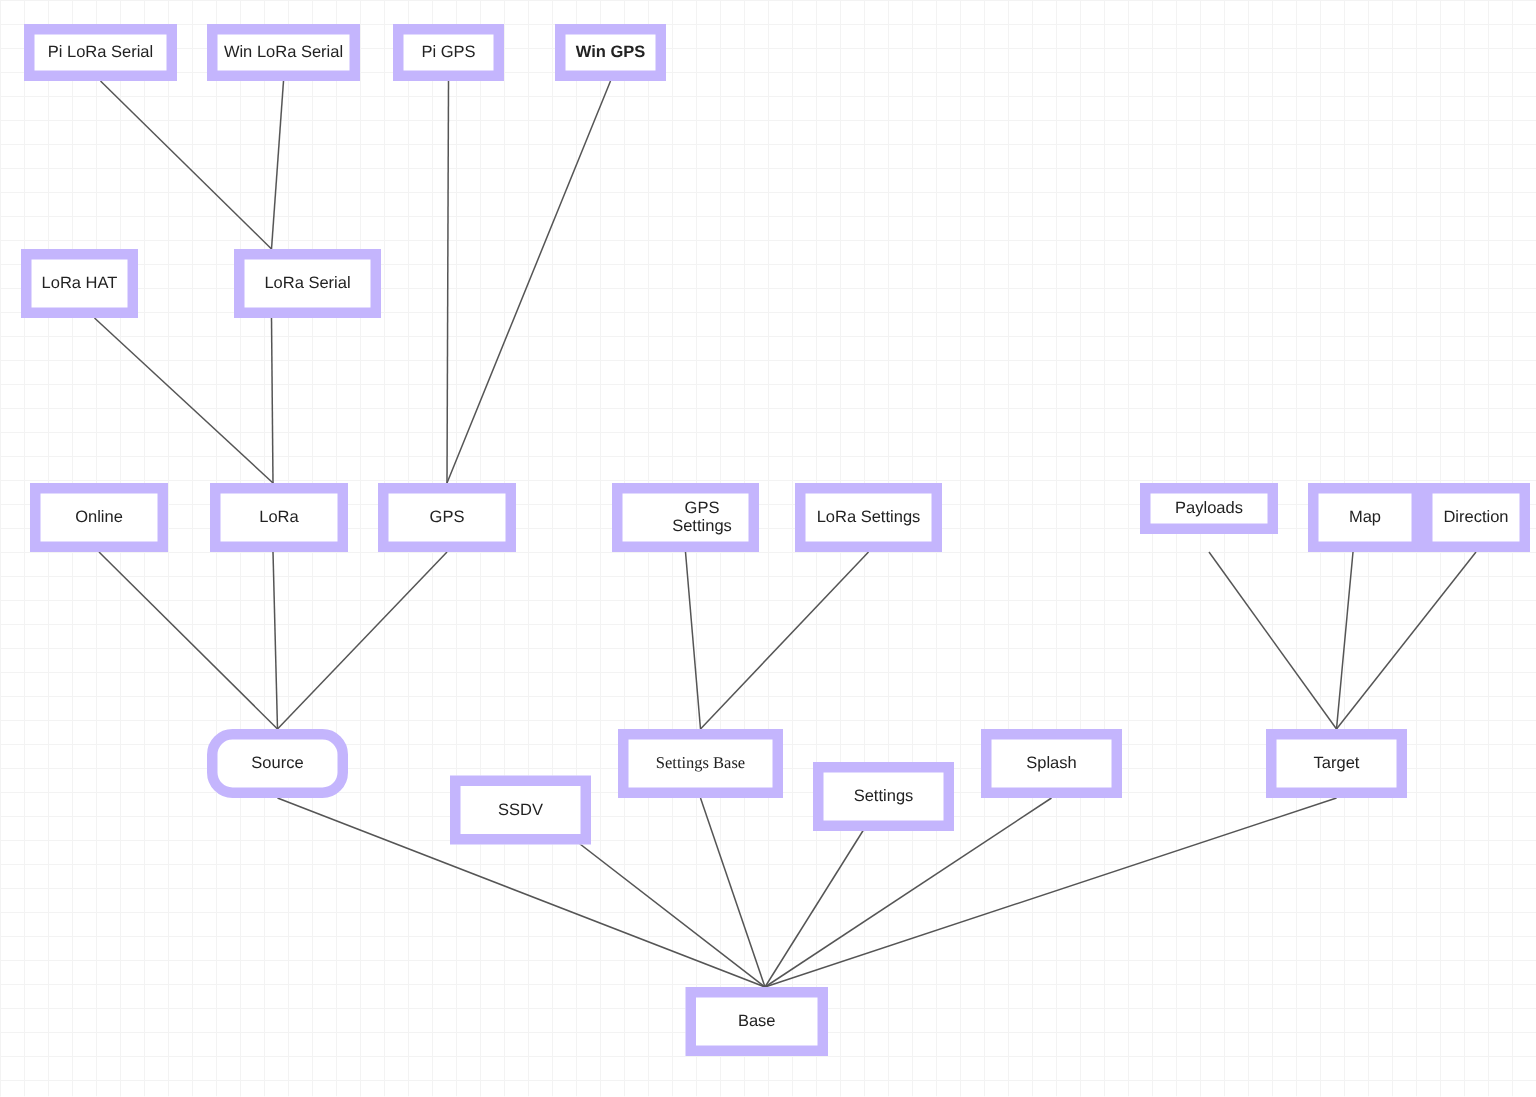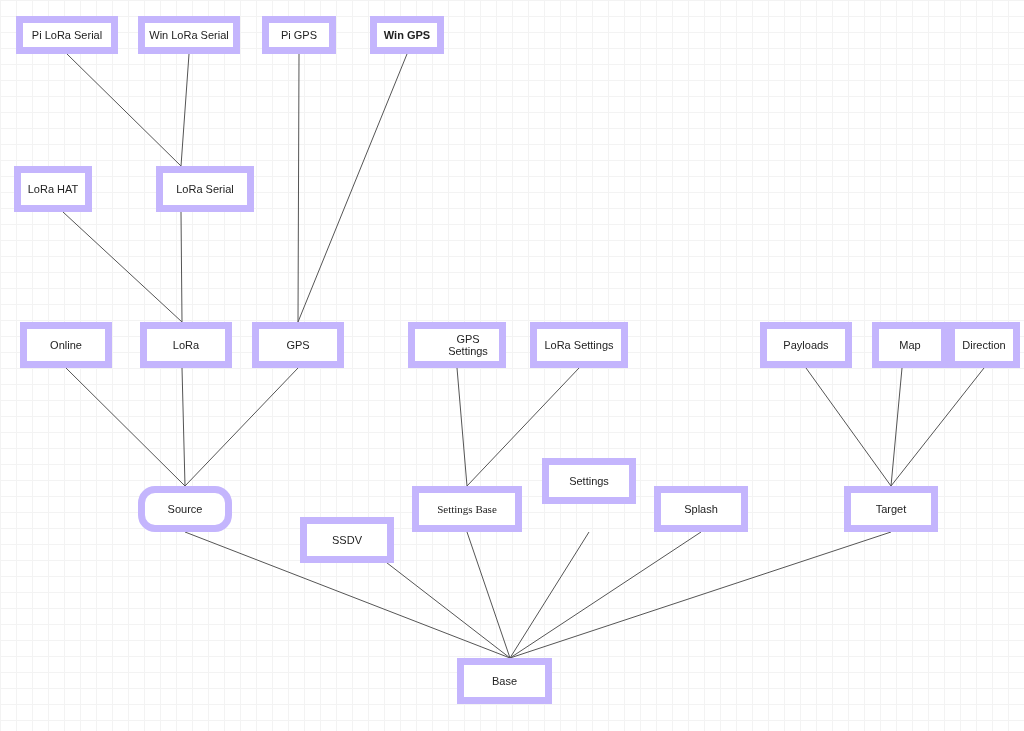--- a/index.html
+++ b/index.html
@@ -103,39 +103,39 @@
       </div>
       <div class="node" style="left: 252px; top: 322px; width: 92px; height: 46px; justify-content: center;">
         <span>GPS</span>
       </div>
       <div class="node" style="left: 408px; top: 322px; width: 98px; height: 46px; padding-left: 26px;">
         <span>GPS Settings</span>
       </div>
       <div class="node" style="left: 530px; top: 322px; width: 98px; height: 46px;">
         <span>LoRa Settings</span>
       </div>
-      <div class="node" style="left: 760px; top: 322px; width: 92px; height: 46px;">
+      <div class="node" style="left: 760px; top: 322px; width: 92px; height: 34px;">
         <span>Payloads</span>
       </div>
       <div class="node" style="left: 872px; top: 322px; width: 76px; height: 46px;">
         <span>Map</span>
       </div>
       <div class="node" style="left: 948px; top: 322px; width: 72px; height: 46px;">
         <span>Direction</span>
       </div>
       <div class="node" style="left: 138px; top: 486px; width: 94px; height: 46px; border-radius: 17px;">
         <span>Source</span>
       </div>
       <div class="node" style="left: 300px; top: 486px; width: 94px; height: 46px; margin-top: 31px;">
         <span>SSDV</span>
       </div>
       <div class="node" style="left: 412px; top: 486px; width: 110px; height: 46px; font-family: Liberation Serif, serif;">
         <span>Settings Base</span>
       </div>
-      <div class="node" style="left: 542px; top: 458px; width: 94px; height: 46px;">
+      <div class="node" style="left: 542px; top: 508px; width: 94px; height: 46px;">
         <span>Settings</span>
       </div>
       <div class="node" style="left: 654px; top: 486px; width: 94px; height: 46px;">
         <span>Splash</span>
       </div>
       <div class="node" style="left: 844px; top: 486px; width: 94px; height: 46px;">
         <span>Target</span>
       </div>
       <div class="node" style="left: 457px; top: 658px; width: 95px; height: 46px;">
         <span>Base</span>

